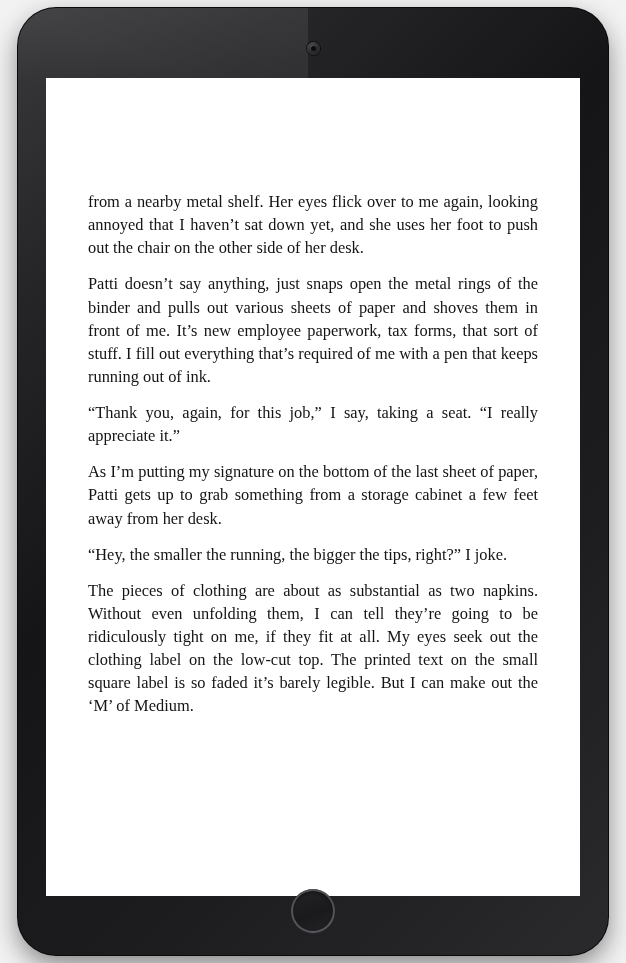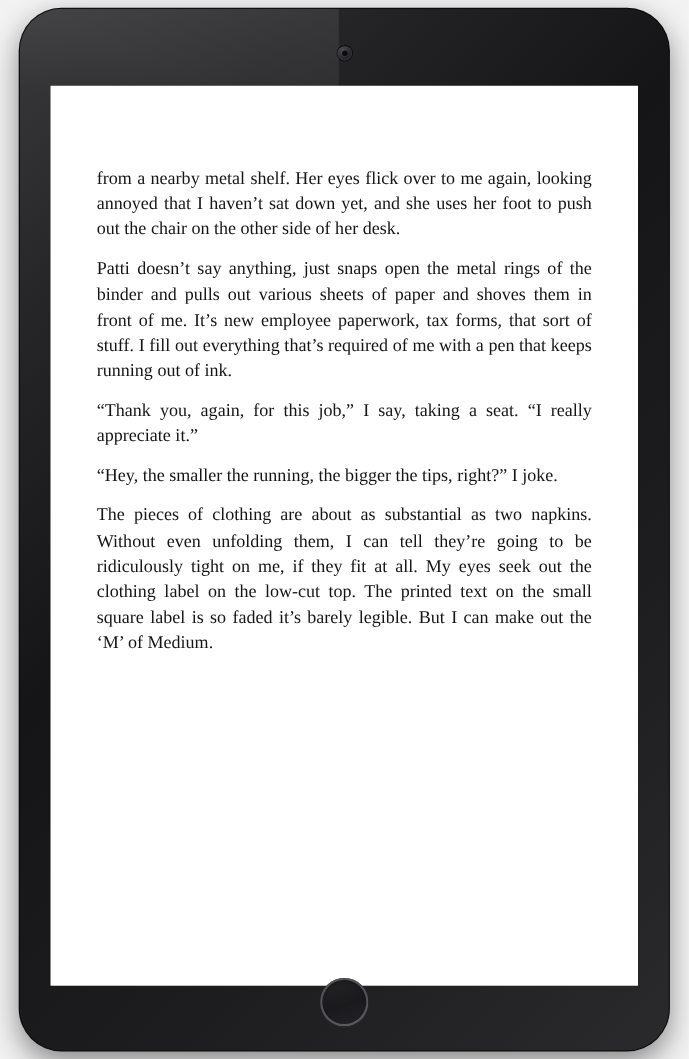--- a/index.html
+++ b/index.html
@@ -87,21 +87,21 @@
     overflow: hidden;
   }
 
   #page {
     position: absolute;
     left: 0;
     top: 0;
     width: 534px;
     height: 818px;
     box-sizing: border-box;
-    padding: 72px 42px 40px 42px;
+    padding: 112px 42px 40px 42px;
     background: #ffffff;
   }
 
   .para {
     margin: 0 0 13px 0;
     font-family: "Liberation Serif", serif;
     font-size: 16.4px;
     line-height: 1.41;
     color: #141414;
     text-align: justify;
@@ -121,19 +121,20 @@
 
   <div id="camera">
     <div id="camera-lens"></div>
   </div>
 
   <div id="screen">
     <div id="page">
       <p class="para">from a nearby metal shelf. Her eyes flick over to me again, looking annoyed that I haven’t sat down yet, and she uses her foot to push out the chair on the other side of her desk.</p>
       <p class="para">Patti doesn’t say anything, just snaps open the metal rings of the binder and pulls out various sheets of paper and shoves them in front of me. It’s new employee paperwork, tax forms, that sort of stuff. I fill out everything that’s required of me with a pen that keeps running out of ink.</p>
       <p class="para">“Thank you, again, for this job,” I say, taking a seat. “I really appreciate it.”</p>
+      <p class="para">As I’m putting my signature on the bottom of the last sheet of paper, Patti gets up to grab something from a storage cabinet a few feet away from her desk.</p>
       <p class="para">“Hey, the smaller the running, the bigger the tips, right?” I joke.</p>
       <p class="para">The pieces of clothing are about as substantial as two napkins. Without even unfolding them, I can tell they’re going to be ridiculously tight on me, if they fit at all. My eyes seek out the clothing label on the low-cut top. The printed text on the small square label is so faded it’s barely legible. But I can make out the ‘M’ of Medium.</p>
     </div>
   </div>
 
   <div id="home-button"></div>
 </div>
 
 </body></html>

